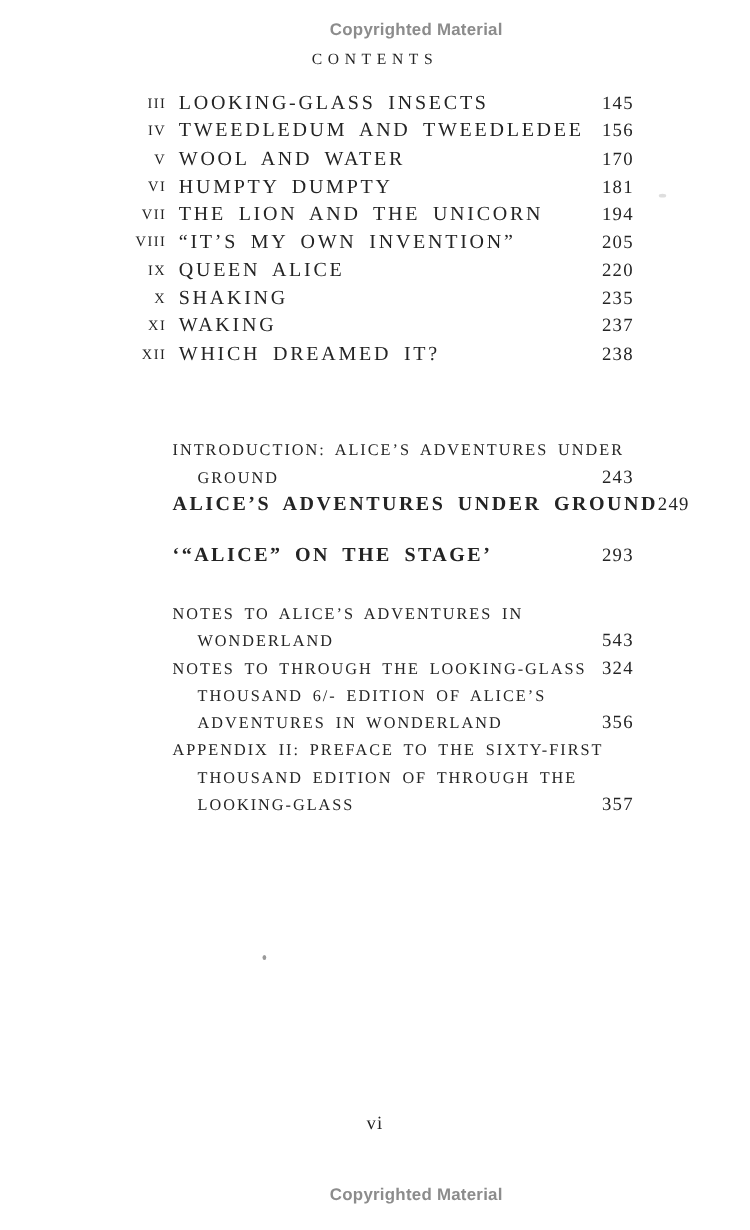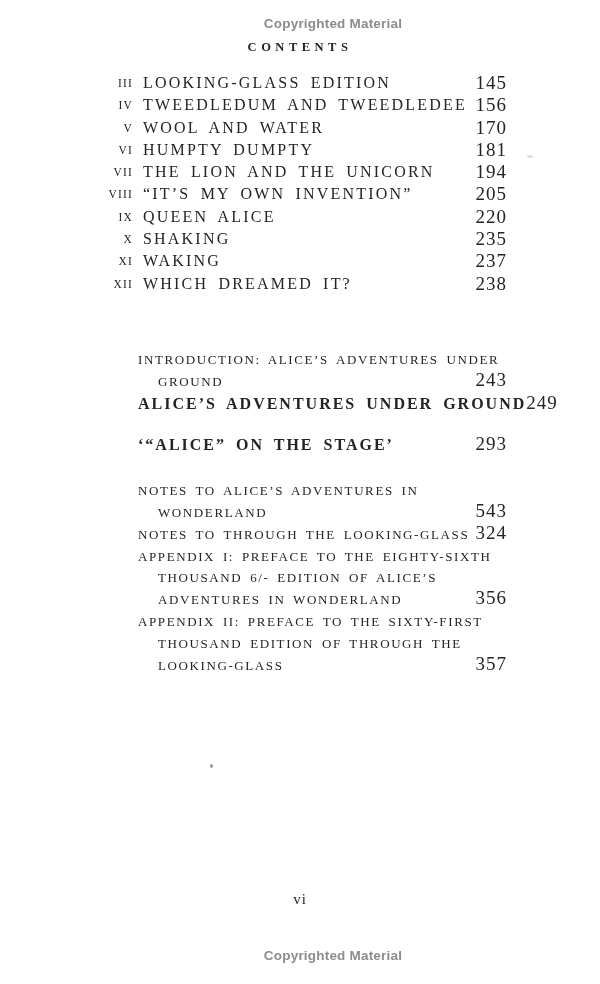--- a/index.html
+++ b/index.html
@@ -28,21 +28,20 @@
     margin-left:33px;
   }
   .watermark.top{top:16px;}
   .watermark.bottom{top:948px;}
   .heading{
     position:absolute;top:40px;left:0;width:600px;
     text-align:center;
     font-size:12.5px;
     letter-spacing:4.5px;
     color:var(--ink);
-    font-weight:bold;
   }
   .toc{
     position:absolute;top:72px;left:85px;width:422px;
   }
   .toc-row{
     display:flex;
     align-items:flex-end;
     height:22.3px;
     line-height:22.3px;
     white-space:nowrap;
@@ -55,21 +54,21 @@
     flex:0 0 48px;
   }
   .toc-title{
     margin-left:10px;
     font-size:16px;
     letter-spacing:2.2px;
     word-spacing:4px;
   }
   .pg{
     margin-left:auto;
-    font-size:19px;
+    font-size:15px;
     letter-spacing:1px;
     font-variant-numeric:oldstyle-nums;
     text-align:right;
   }
   .bm{
     position:absolute;top:318px;left:138px;width:369px;
   }
   .bm-line{
     display:flex;
     align-items:baseline;
@@ -110,21 +109,21 @@
 </head>
 <body>
 
 <div class="watermark top">Copyrighted Material</div>
 
 <div class="heading">CONTENTS</div>
 
 <div class="toc">
   <div class="toc-row">
     <span class="num">III</span>
-    <span class="toc-title">LOOKING-GLASS EDITION</span>
+    <span class="toc-title">LOOKING-GLASS INSECTS</span>
     <span class="pg">145</span>
   </div>
   <div class="toc-row">
     <span class="num">IV</span>
     <span class="toc-title">TWEEDLEDUM AND TWEEDLEDEE</span>
     <span class="pg">156</span>
   </div>
   <div class="toc-row">
     <span class="num">V</span>
     <span class="toc-title">WOOL AND WATER</span>
@@ -205,23 +204,20 @@
 
   <div class="entry small">
     <div class="bm-line">
       <span class="bm-text">NOTES TO THROUGH THE LOOKING-GLASS</span>
       <span class="pg">324</span>
     </div>
   </div>
 
   <div class="entry small">
     <div class="bm-line">
-      <span class="bm-text">APPENDIX I: PREFACE TO THE EIGHTY-SIXTH</span>
-    </div>
-    <div class="bm-line">
       <span class="bm-text indent">THOUSAND 6/- EDITION OF ALICE’S</span>
     </div>
     <div class="bm-line">
       <span class="bm-text indent">ADVENTURES IN WONDERLAND</span>
       <span class="pg">356</span>
     </div>
   </div>
 
   <div class="entry small">
     <div class="bm-line">

